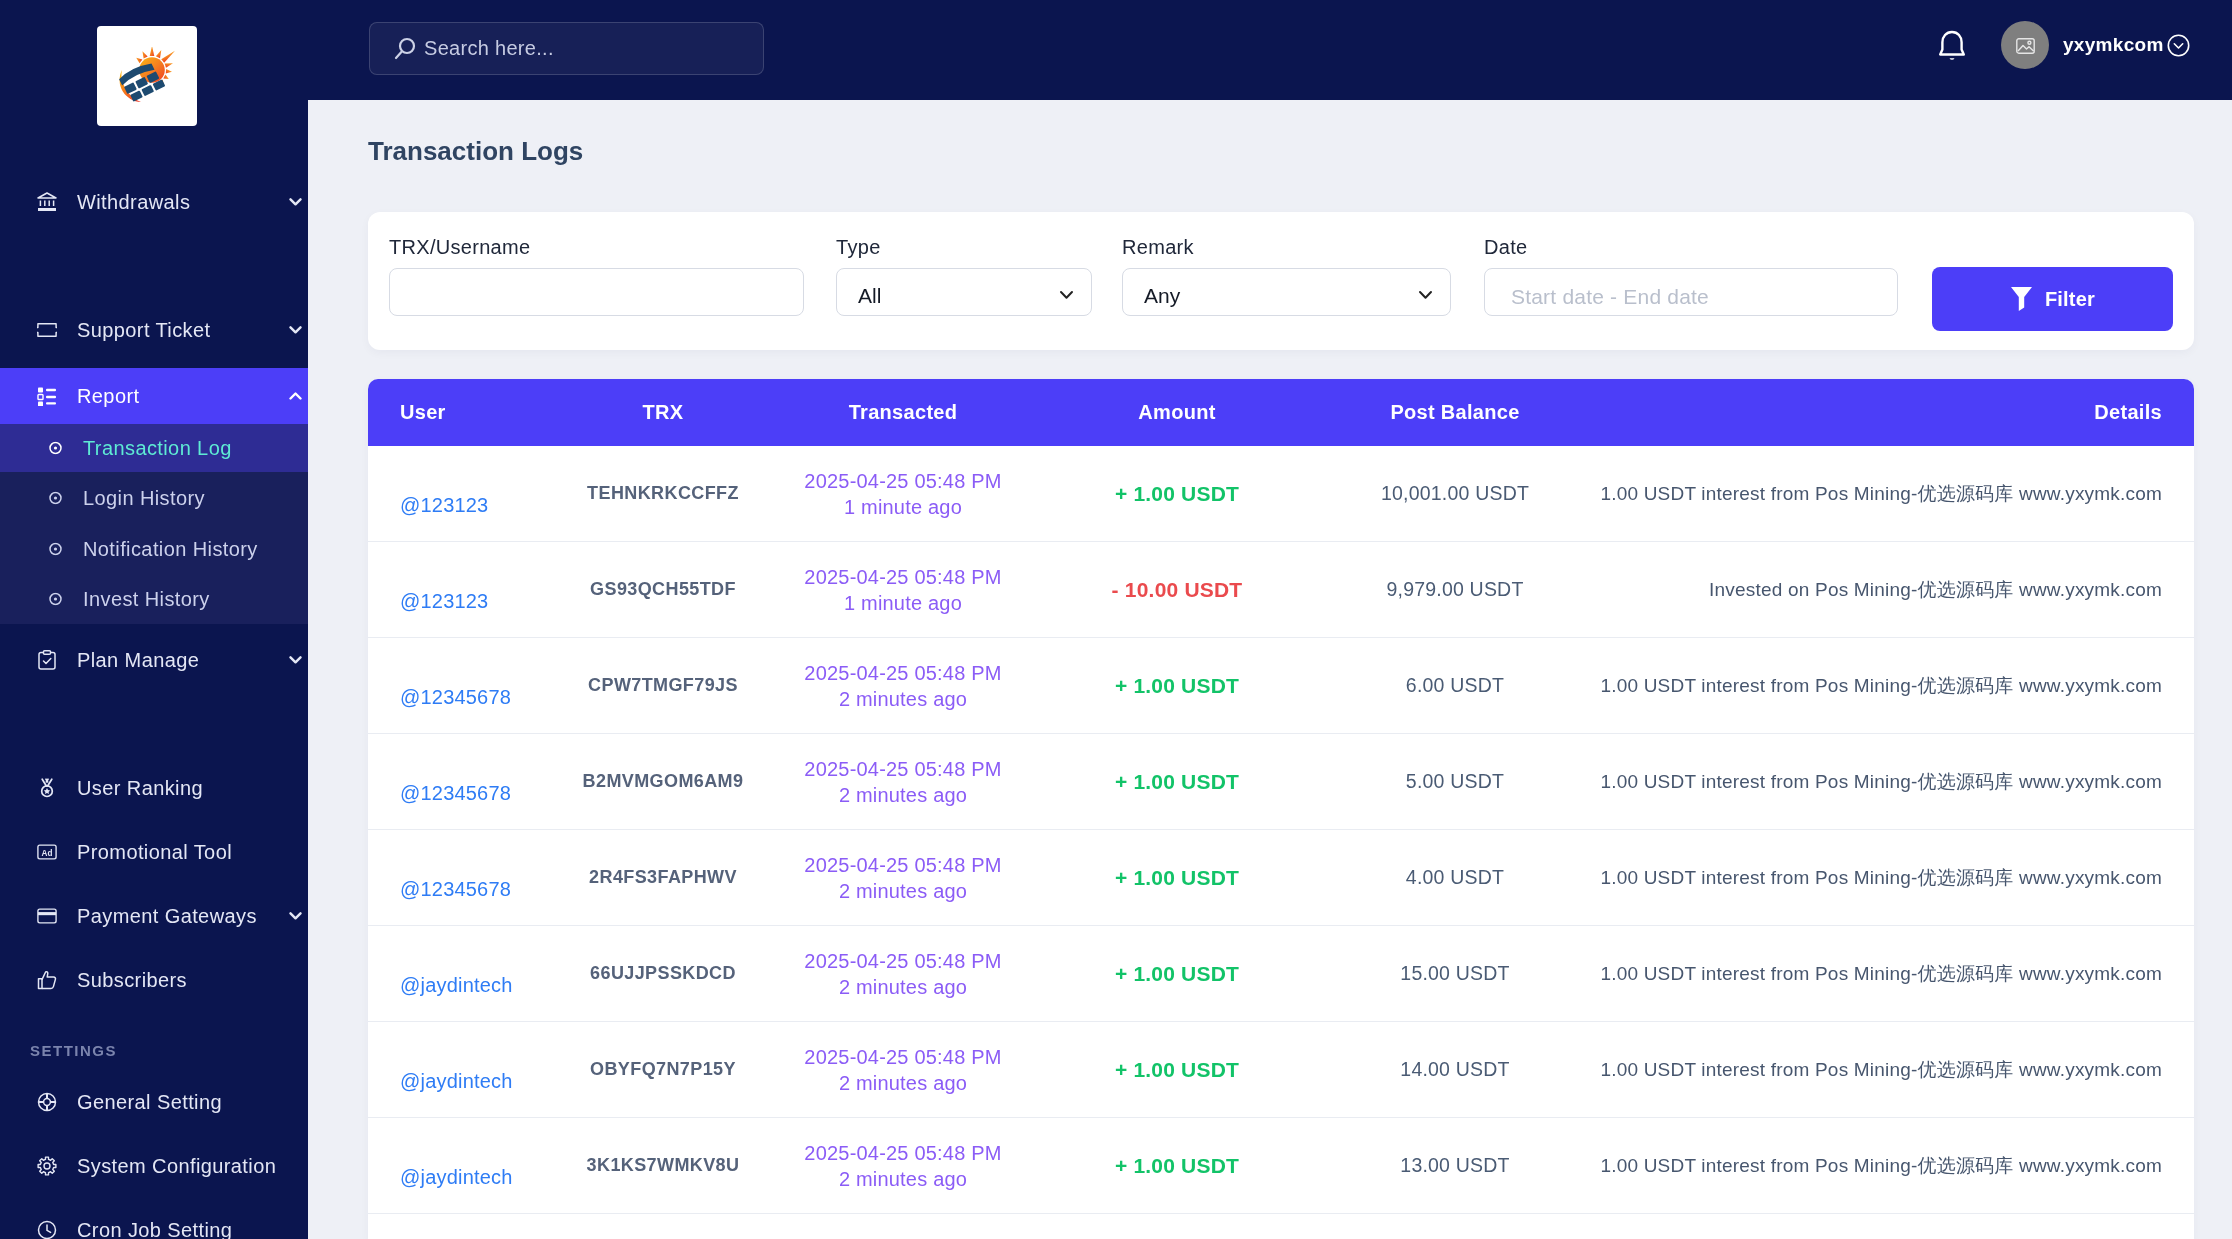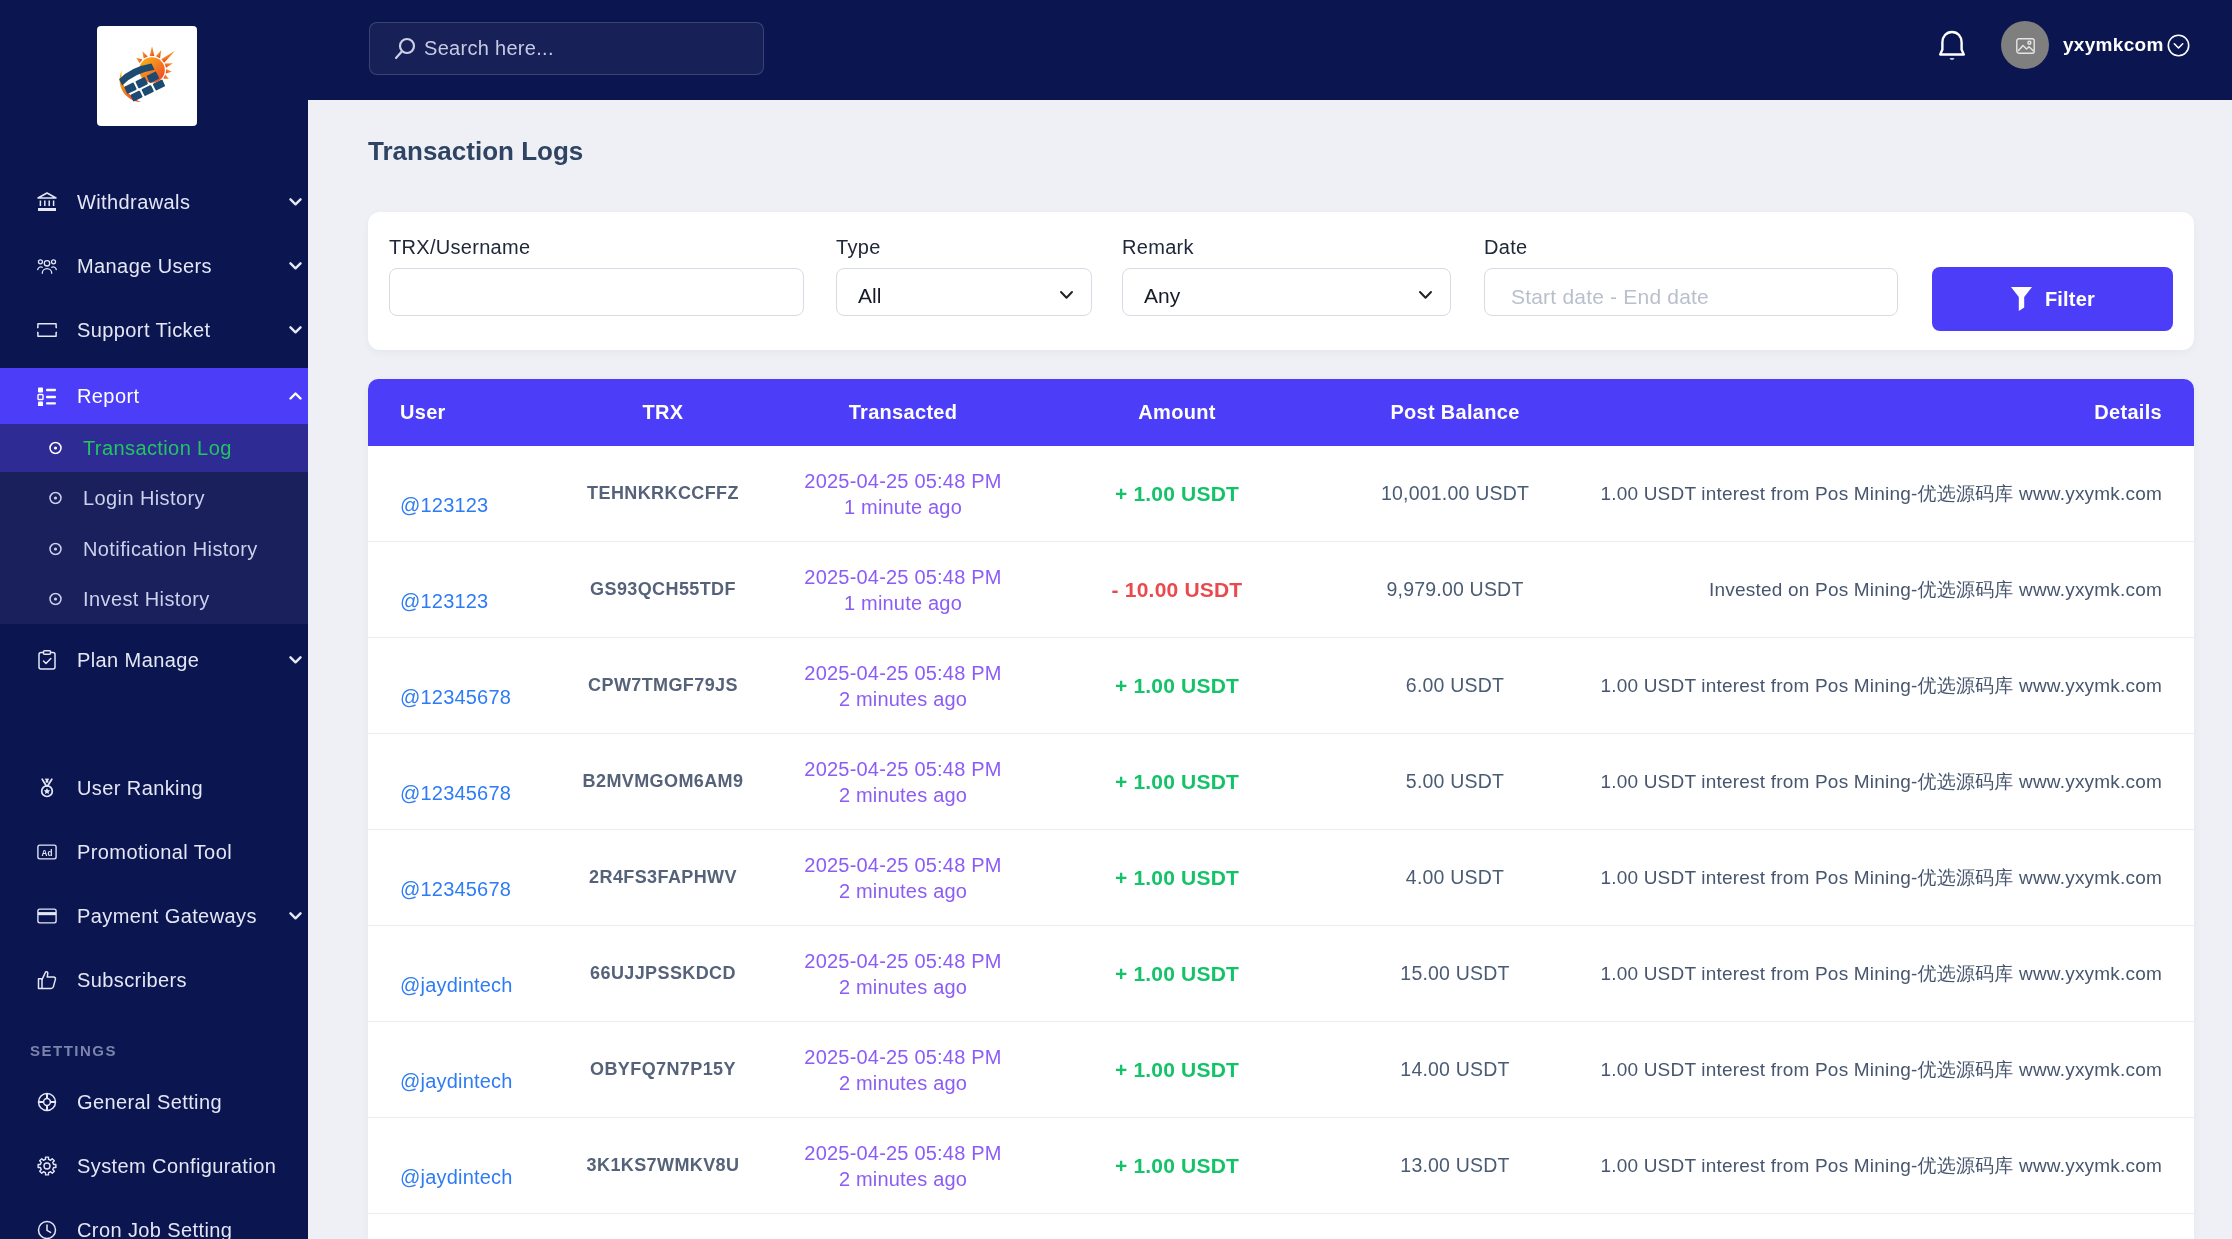--- a/index.html
+++ b/index.html
@@ -141,34 +141,20 @@
           <line x1="7.8" y1="8.5" x2="7.8" y2="14"></line>
           <line x1="12.2" y1="8.5" x2="12.2" y2="14"></line>
           <line x1="16.6" y1="8.5" x2="16.6" y2="14"></line>
           <rect x="1" y="16" width="18" height="3" fill="#e4e7f5" stroke="none"></rect>
       </svg>
       <span class="tx">Withdrawals</span>
       <svg class="ch" width="13" height="9" viewBox="0 0 13 9" fill="none" stroke="#e4e7f5" stroke-width="2.4" stroke-linecap="round" stroke-linejoin="round">
           <path d="M1.5 1.8 L6.5 6.8 L11.5 1.8"></path>
         </svg>
     </div>
-    <div class="mitem" style="top:234px;">
-      <svg class="ic" viewBox="0 0 22 18" fill="none" stroke="#e4e7f5" stroke-width="1.4" stroke-linecap="round">
-        <circle cx="11" cy="6" r="3"></circle>
-          <path d="M5.8 17 a5.2 5.2 0 0 1 10.4 0"></path>
-        <circle cx="3.8" cy="4.4" r="2.2"></circle>
-          <path d="M0.8 13 a3.4 3.4 0 0 1 5 -2.6"></path>
-        <circle cx="18.2" cy="4.4" r="2.2"></circle>
-          <path d="M21.2 13 a3.4 3.4 0 0 0 -5 -2.6"></path>
-      </svg>
-      <span class="tx">Manage Users</span>
-      <svg class="ch" width="13" height="9" viewBox="0 0 13 9" fill="none" stroke="#e4e7f5" stroke-width="2.4" stroke-linecap="round" stroke-linejoin="round">
-          <path d="M1.5 1.8 L6.5 6.8 L11.5 1.8"></path>
-        </svg>
-    </div>
     <div class="mitem" style="top:298px;">
       <svg class="ic" viewBox="0 0 22 16" fill="none" stroke="#e4e7f5" stroke-width="1.6" stroke-linejoin="round">
         <path d="M1 1.2 L21 1.2 L21 5.2 A 2.8 2.8 0 0 1 21 10.8 L21 14.8 L1 14.8 L1 10.8 A 2.8 2.8 0 0 1 1 5.2 Z"></path>
       </svg>
       <span class="tx">Support Ticket</span>
       <svg class="ch" width="13" height="9" viewBox="0 0 13 9" fill="none" stroke="#e4e7f5" stroke-width="2.4" stroke-linecap="round" stroke-linejoin="round">
           <path d="M1.5 1.8 L6.5 6.8 L11.5 1.8"></path>
         </svg>
     </div>
     <div class="mitem" style="top:368px; height:56px;">
@@ -183,21 +169,21 @@
       <span class="tx" style="color:#ffffff;">Report</span>
       <svg class="ch" width="13" height="9" viewBox="0 0 13 9" fill="none" stroke="#ffffff" stroke-width="2.4" stroke-linecap="round" stroke-linejoin="round">
           <path d="M1.5 7 L6.5 2 L11.5 7"></path>
         </svg>
     </div>
     <div class="sitem" style="top:423px;">
       <svg class="dot" viewBox="0 0 13 13" fill="none" stroke="#ffffff" stroke-width="1.5">
           <circle cx="6.5" cy="6.5" r="5.5"></circle>
           <circle cx="6.5" cy="6.5" r="1.6" fill="#ffffff" stroke="none"></circle>
         </svg>
-      <span class="tx" style="color:#22c55e;">Transaction Log</span>
+      <span class="tx" style="color:#5eead4;">Transaction Log</span>
     </div>
     <div class="sitem" style="top:473px;">
       <svg class="dot" viewBox="0 0 13 13" fill="none" stroke="#ccd1ec" stroke-width="1.5">
           <circle cx="6.5" cy="6.5" r="5.5"></circle>
           <circle cx="6.5" cy="6.5" r="1.6" fill="#ccd1ec" stroke="none"></circle>
         </svg>
       <span class="tx">Login History</span>
     </div>
     <div class="sitem" style="top:524px;">
       <svg class="dot" viewBox="0 0 13 13" fill="none" stroke="#ccd1ec" stroke-width="1.5">

